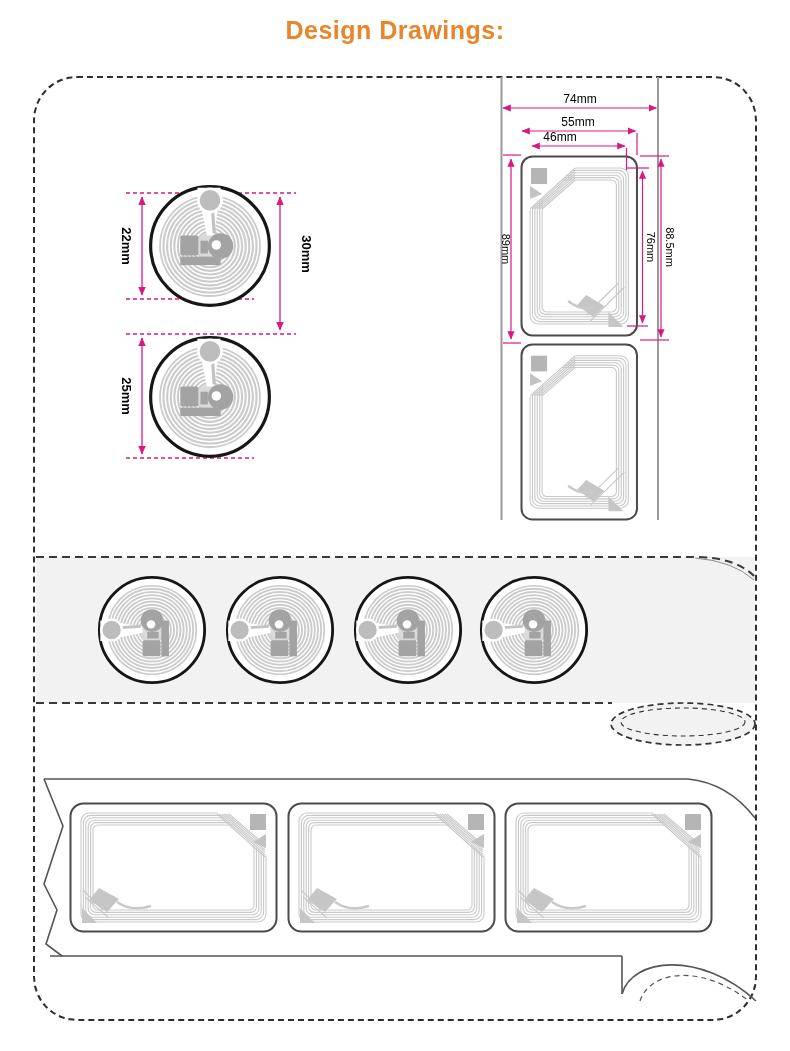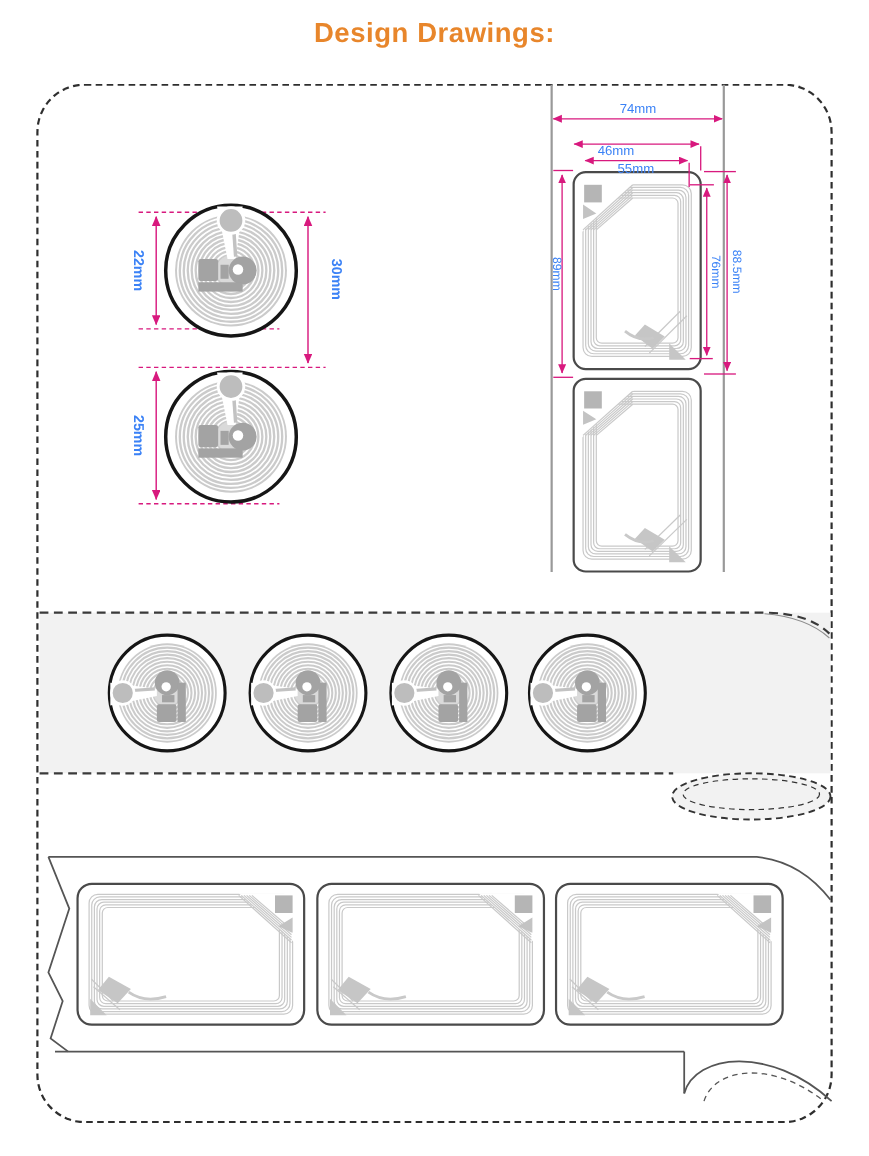--- a/index.html
+++ b/index.html
@@ -3,21 +3,21 @@
 <meta charset="utf-8">
 <style>
   html,body{margin:0;padding:0;background:#ffffff;}
   .stage{position:relative;width:790px;height:1051px;background:#ffffff;overflow:hidden;
          font-family:"Liberation Sans",sans-serif;}
   .title{position:absolute;top:16px;left:0;width:100%;text-align:center;
          font-size:25px;font-weight:bold;color:#E8862B;letter-spacing:0.5px;}
   .page-border{position:absolute;left:33px;top:76px;width:720px;height:941px;
          border:2px dashed #2e2e2e;border-radius:44px;}
   svg.draw{position:absolute;left:0;top:0;}
-  .dim-label{position:absolute;color:#3b82f6;white-space:nowrap;
+  .dim-label{position:absolute;color:#000000;white-space:nowrap;
          transform:translate(-50%,-50%);line-height:1;}
   .dim-lg{font-size:13px;font-weight:bold;}
   .dim-md{font-size:12px;}
   .dim-sm{font-size:11px;}
   .v{writing-mode:vertical-rl;text-orientation:mixed;}
 </style>
 </head>
 <body>
 
 <div class="stage">
@@ -187,19 +187,19 @@
         <path d="M640,1001 C650,970 702,964 749,1001" fill="none" stroke="#555555" stroke-width="1.2" stroke-dasharray="5,4"></path>
       </g>
     </g>
   </svg>
 
   <span class="dim-label dim-lg v" style="left:126px;top:246px;">22mm</span>
   <span class="dim-label dim-lg v" style="left:306px;top:254px;">30mm</span>
   <span class="dim-label dim-lg v" style="left:126px;top:396px;">25mm</span>
 
   <span class="dim-label dim-md" style="left:580px;top:99px;">74mm</span>
-  <span class="dim-label dim-md" style="left:578px;top:122px;margin-top:31px;">55mm</span>
+  <span class="dim-label dim-md" style="left:578px;top:122px;">55mm</span>
   <span class="dim-label dim-md" style="left:560px;top:137px;">46mm</span>
   <span class="dim-label dim-sm v" style="left:505px;top:249px;">89mm</span>
   <span class="dim-label dim-sm v" style="left:650px;top:247px;">76mm</span>
   <span class="dim-label dim-sm v" style="left:669px;top:247px;">88.5mm</span>
 
 </div>
 
 </body></html>

